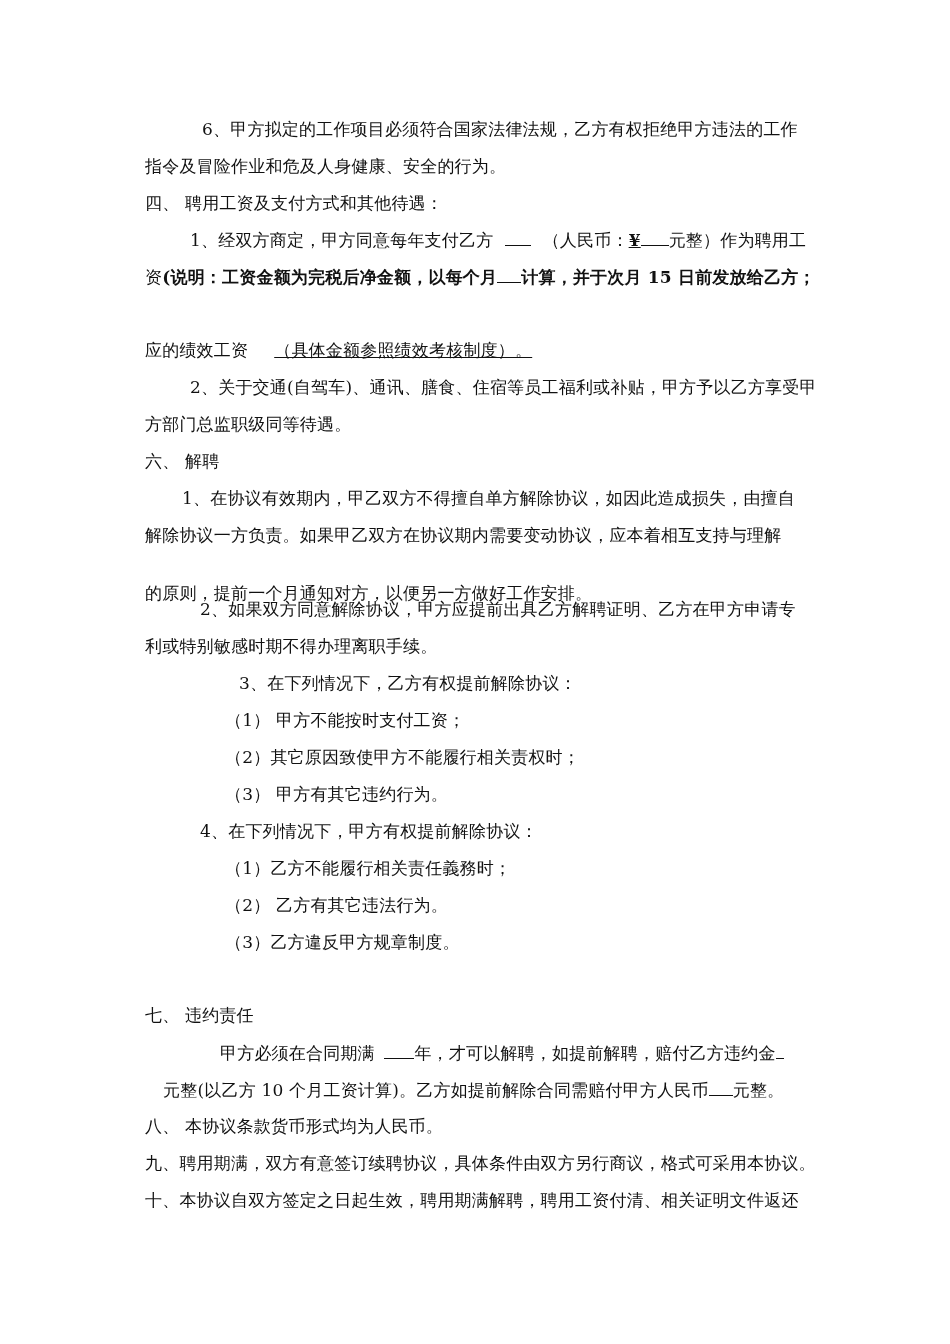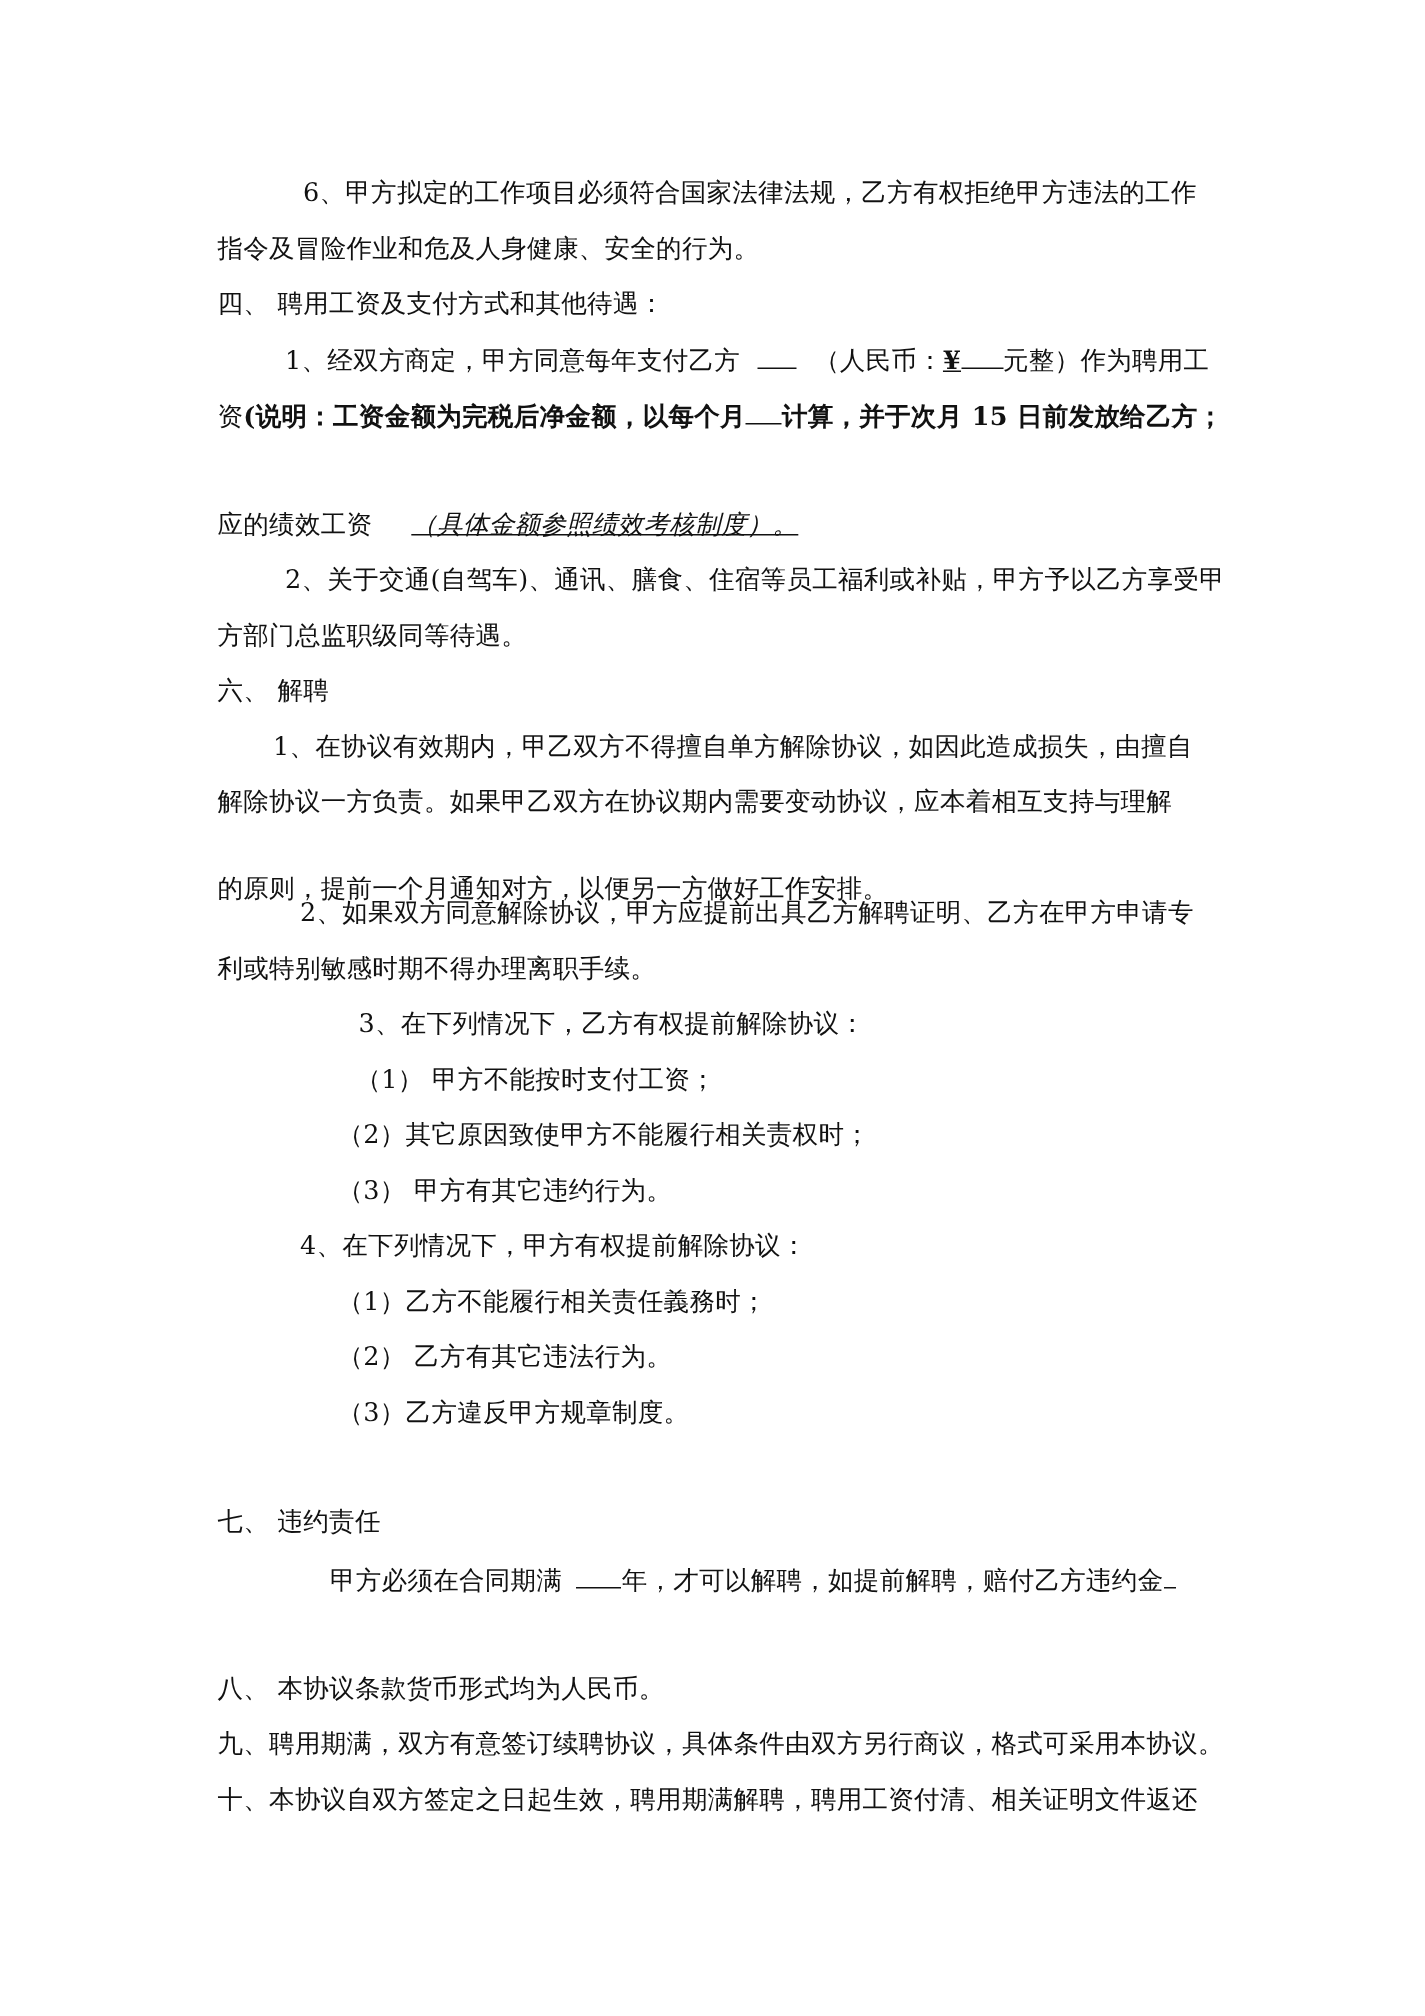--- a/index.html
+++ b/index.html
@@ -34,48 +34,51 @@
     <span class="blank" style="width:26px; margin:0 6px;"></span>
     <span>（人民币：</span><span class="u b">¥</span><span class="blank" style="width:28px;"></span><span>元整）作为聘用工</span>
   </div>
 
   <div class="line" style="left:145px; top:266px;">
     <span>资</span><span class="b">(说明：工资金额为完税后净金额，以每个月</span><span class="blank" style="width:24px;"></span><span class="b">计算，并于次月 15 日前发放给乙方；</span>
   </div>
 
 
   <div class="line" style="left:145px; top:340px;">
-    <span>应的绩效工资</span><span class="u" style="padding-left:26px;font-style:italic;">（具体金额参照绩效考核制度）。</span>
+    <span>应的绩效工资</span><span class="u" style="padding-left:26px;">（具体金额参照绩效考核制度）。</span>
   </div>
 
   <div class="line" style="left:190px; top:377px;">2、关于交通(自驾车)、通讯、膳食、住宿等员工福利或补贴，甲方予以乙方享受甲</div>
   <div class="line" style="left:145px; top:414px;">方部门总监职级同等待遇。</div>
   <div class="line" style="left:145px; top:451px;">六、 解聘</div>
 
   <div class="line" style="left:182px; top:488px;">1、在协议有效期内，甲乙双方不得擅自单方解除协议，如因此造成损失，由擅自</div>
   <div class="line" style="left:145px; top:525px;">解除协议一方负责。如果甲乙双方在协议期内需要变动协议，应本着相互支持与理解</div>
   <div class="line" style="left:145px; top:562px;margin-top:21px;">的原则，提前一个月通知对方，以便另一方做好工作安排。</div>
   <div class="line" style="left:200px; top:599px;">2、如果双方同意解除协议，甲方应提前出具乙方解聘证明、乙方在甲方申请专</div>
   <div class="line" style="left:145px; top:636px;">利或特别敏感时期不得办理离职手续。</div>
 
   <div class="line" style="left:200px; top:673px;margin-left:39px;">3、在下列情况下，乙方有权提前解除协议：</div>
-  <div class="line" style="left:225px; top:710px;margin-left:12px;">（1） 甲方不能按时支付工资；</div>
+  <div class="line" style="left:225px; top:710px;">（1） 甲方不能按时支付工资；</div>
   <div class="line" style="left:225px; top:747px;">（2）其它原因致使甲方不能履行相关责权时；</div>
   <div class="line" style="left:225px; top:784px;">（3） 甲方有其它违约行为。</div>
 
   <div class="line" style="left:200px; top:821px;">4、在下列情况下，甲方有权提前解除协议：</div>
   <div class="line" style="left:225px; top:858px;">（1）乙方不能履行相关责任義務时；</div>
   <div class="line" style="left:225px; top:895px;">（2） 乙方有其它违法行为。</div>
   <div class="line" style="left:225px; top:932px;">（3）乙方違反甲方规章制度。</div>
 
   <div class="line" style="left:145px; top:1005px;">七、 违约责任</div>
 
   <div class="line" style="left:220px; top:1042px;">
     <span>甲方必须在合同期满</span>
     <span class="blank" style="width:30px; margin-left:4px;"></span><span>年，才可以解聘，如提前解聘，赔付乙方违约金</span><span class="blank" style="width:8px;"></span>
   </div>
 
+  <div class="line" style="left:163px; top:1079px;">
+    <span>元整(以乙方 10 个月工资计算)。乙方如提前解除合同需赔付甲方人民币</span><span class="blank" style="width:24px;"></span><span>元整。</span>
+  </div>
 
   <div class="line" style="left:145px; top:1116px;">八、 本协议条款货币形式均为人民币。</div>
   <div class="line" style="left:145px; top:1153px;">九、聘用期满，双方有意签订续聘协议，具体条件由双方另行商议，格式可采用本协议。</div>
   <div class="line" style="left:145px; top:1190px;">十、本协议自双方签定之日起生效，聘用期满解聘，聘用工资付清、相关证明文件返还</div>
 
 </div>
 
 </body></html>

